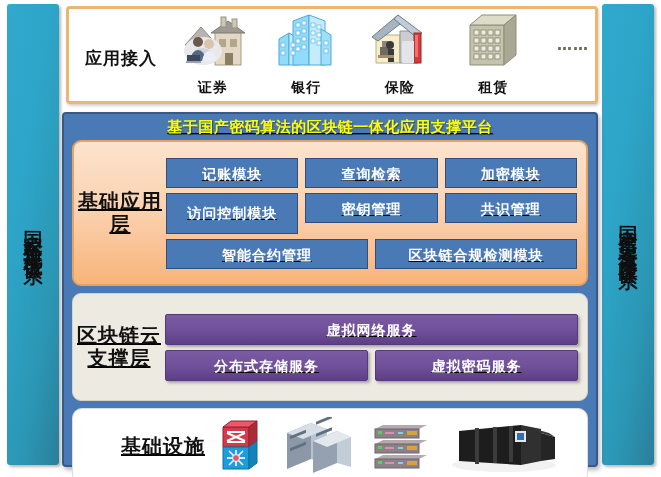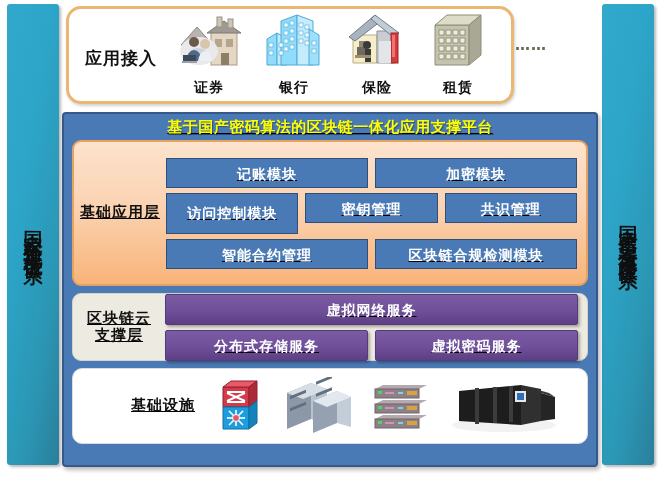--- a/index.html
+++ b/index.html
@@ -22,22 +22,22 @@
   .pillar-right{right:7px;}
   .pillar-text{
     writing-mode:vertical-rl;text-orientation:upright;
     font-size:19px;font-weight:bold;color:#0f0f0f;
     letter-spacing:5px;line-height:1.05;
     font-family:"DejaVu Sans","Liberation Sans",sans-serif;
   }
 
   
   .app-card{
-    position:absolute;left:66px;top:6px;width:448px;height:98px;
-    background:#ffffff;border:3px solid #eab671;border-radius:15px;
+    position:absolute;left:66px;top:6px;width:532px;height:98px;
+    background:#ffffff;border:3px solid #eab671;border-radius:4px;
     box-shadow:1px 2px 3px rgba(0,0,0,.18);
     box-sizing:border-box;
   }
   .app-card-label{
     position:absolute;left:16px;top:38px;
     font-size:17px;font-weight:bold;color:#111;letter-spacing:1px;
   }
   .app-items{
     position:absolute;left:108px;top:6px;right:6px;bottom:4px;
     display:flex;align-items:flex-end;justify-content:flex-start;gap:22px;
@@ -65,21 +65,21 @@
     text-shadow:1px 1px 1px rgba(0,0,0,.35);
   }
 
   
   .layer{
     position:relative;margin:0 8px 7px 8px;border-radius:9px;
     box-sizing:border-box;display:flex;align-items:center;
   }
   .layer-label{
     width:92px;flex:0 0 92px;text-align:center;
-    font-size:15px;font-weight:bold;color:#111;line-height:1.15;
+    font-size:20px;font-weight:bold;color:#111;line-height:1.15;
     letter-spacing:1px;
   }
   .layer-body{flex:1;display:flex;flex-direction:column;gap:5px;padding:7px 9px 7px 0;}
   .row{display:flex;gap:7px;}
 
   
   .layer-app{
     height:146px;
     background:linear-gradient(180deg,#fce3cd 0%,#fbd3b2 45%,#f8b479 100%);
     border:2px solid #e8a25f;
@@ -88,21 +88,21 @@
     flex:1;height:30px;line-height:30px;text-align:center;
     background:#4a7ab5;border:1px solid #2f4e79;
     color:#ffffff;font-size:14px;font-weight:bold;letter-spacing:1px;
     box-sizing:border-box;
   }
   .mod.two-line{line-height:15px;padding-top:1px;display:flex;align-items:center;justify-content:center;}
   .mod.tall{height:41px;line-height:41px;}
 
   
   .layer-cloud{
-    height:68px;
+    height:108px;
     background:#edeae1;
     border:1px solid #d6d2c6;
   }
   .svc{
     flex:1;height:31px;line-height:31px;text-align:center;
     background:linear-gradient(180deg,#7a5ca3 0%,#6f4f99 55%,#5d3f86 100%);
     border:1px solid #56397d;border-radius:2px;
     color:#ffffff;font-size:14px;font-weight:bold;letter-spacing:1px;
     box-shadow:2px 2px 3px rgba(0,0,0,.3);
     box-sizing:border-box;
@@ -250,20 +250,21 @@
 
   <div class="platform">
 
     <div class="platform-title">基于国产密码算法的区块链一体化应用支撑平台</div>
 
     <div class="layer layer-app">
       <div class="layer-label">基础应用层</div>
       <div class="layer-body">
         <div class="row">
           <div class="mod">记账模块</div>
+          <div class="mod">查询检索</div>
           <div class="mod">加密模块</div>
         </div>
         <div class="row">
           <div class="mod two-line tall">访问控制模块</div>
           <div class="mod">密钥管理</div>
           <div class="mod">共识管理</div>
         </div>
         <div class="row">
           <div class="mod">智能合约管理</div>
           <div class="mod">区块链合规检测模块</div>

